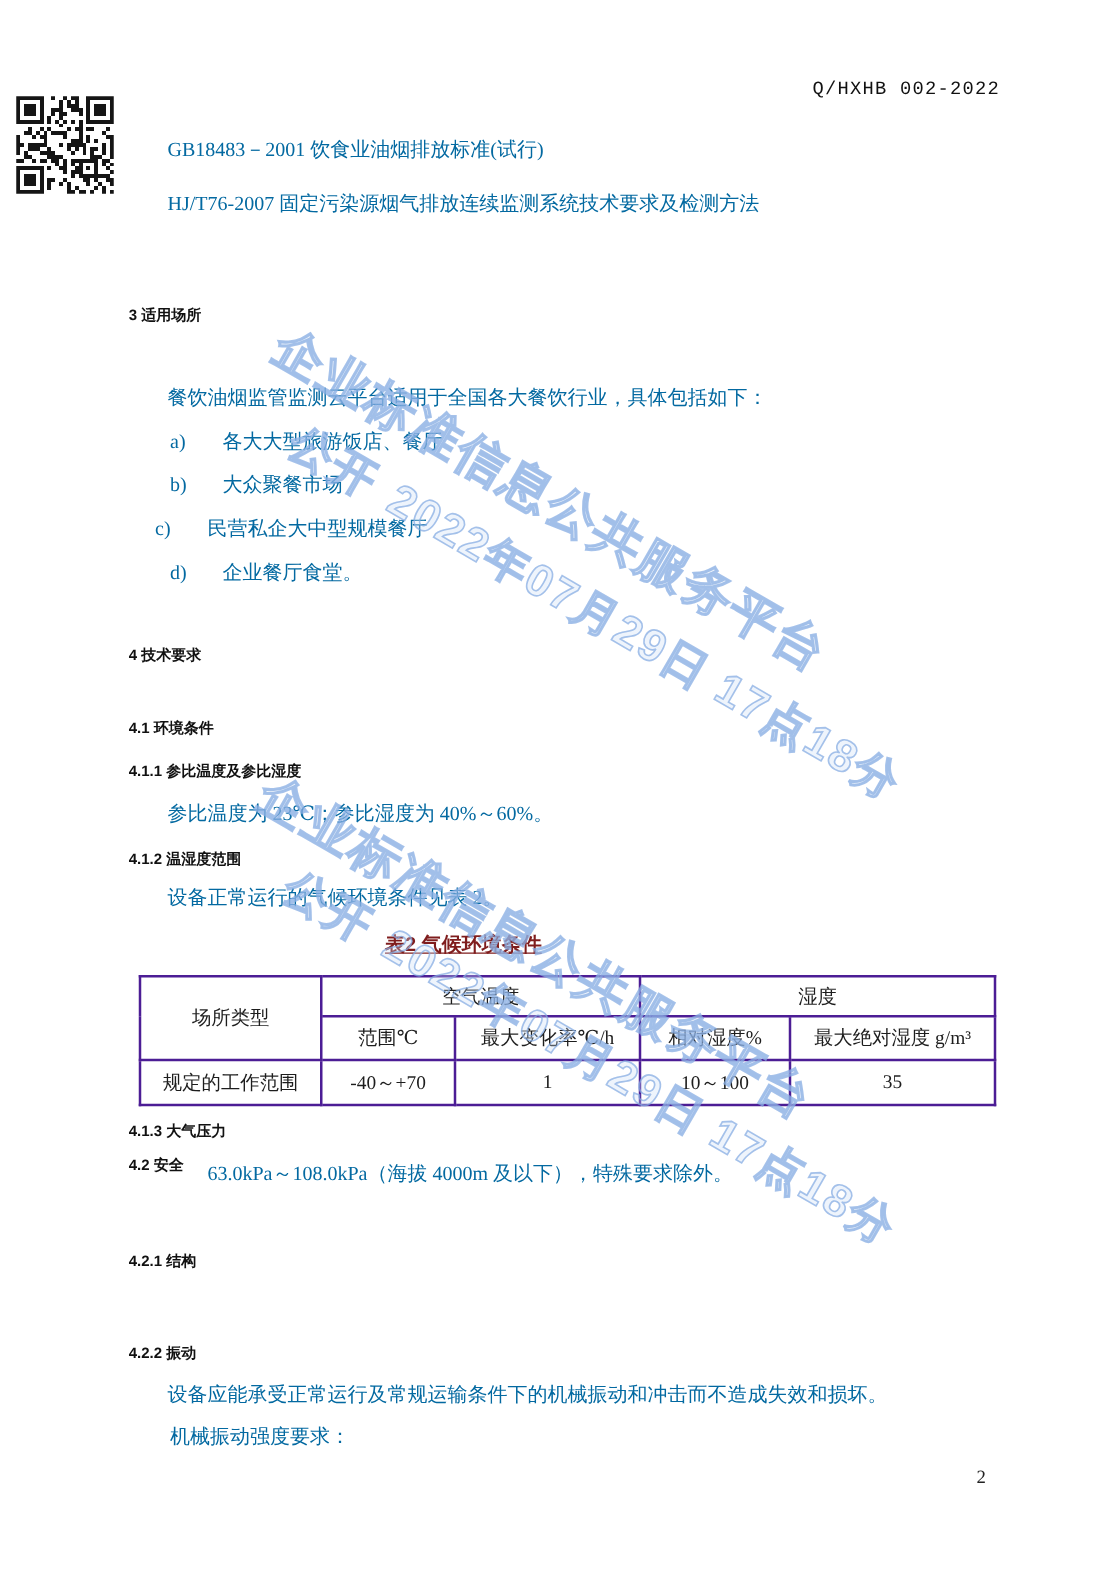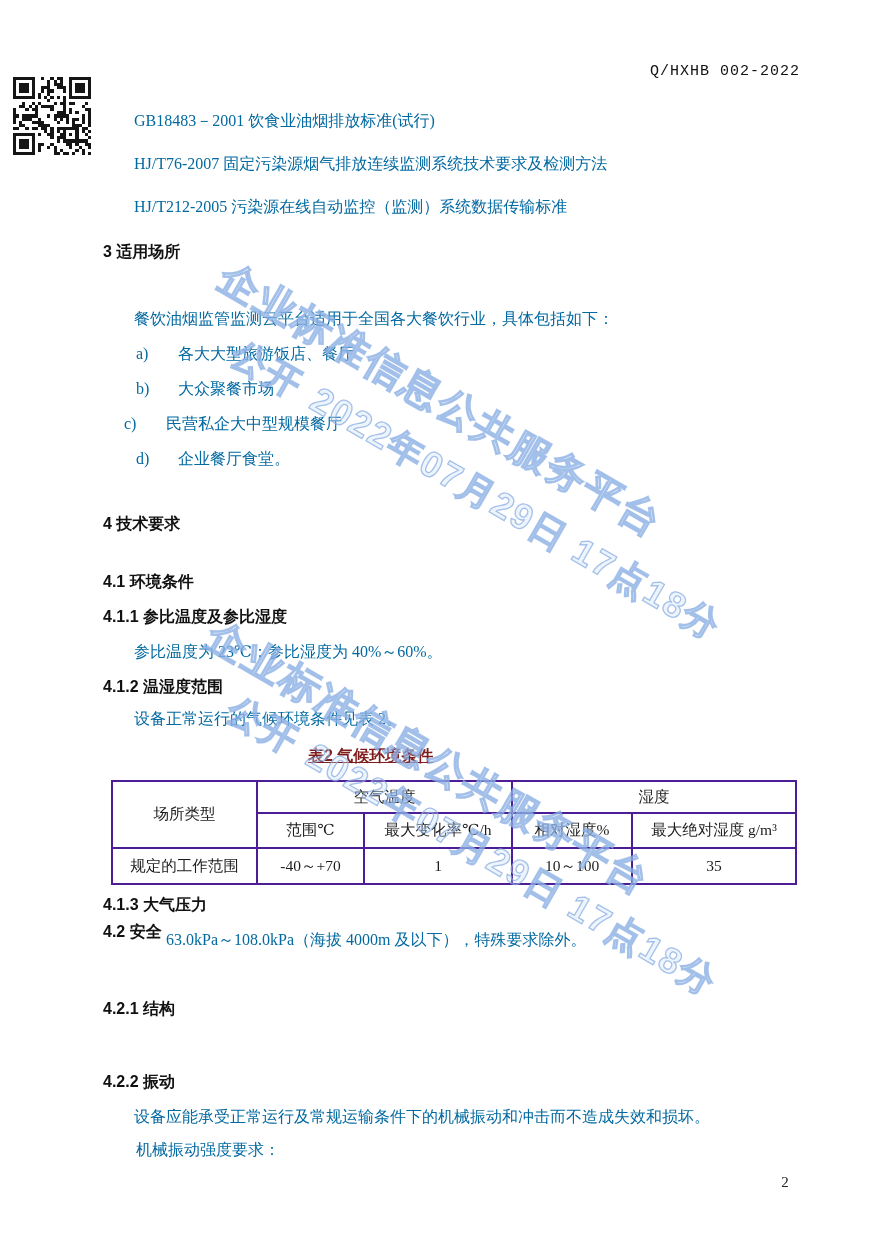--- a/index.html
+++ b/index.html
@@ -7,21 +7,21 @@
     position:relative;
     width:890px;height:1258px;
     margin:0 auto;
     background:#ffffff;
     overflow:hidden;
     font-family:"Liberation Serif","DejaVu Serif",serif;
     color:#1c1c1c;
   }
   .abs{position:absolute;white-space:nowrap;}
   .body-text{font-size:16px;line-height:20px;font-family:"Liberation Serif","DejaVu Serif",serif;color:#0369a1;}
-  .heading{font-size:16px;line-height:20px;font-family:"Liberation Sans","DejaVu Sans",sans-serif;font-weight:700;color:#111;}
+  .heading{font-size:12px;line-height:20px;font-family:"Liberation Sans","DejaVu Sans",sans-serif;font-weight:700;color:#111;}
   .doc-code{font-size:15px;letter-spacing:1px;font-family:"Liberation Mono","DejaVu Sans Mono",monospace;color:#111;}
   .page-num{font-size:15px;color:#222;}
   .list-label{display:inline-block;width:42px;}
   .caption{font-size:16px;font-family:"Liberation Sans","DejaVu Sans",sans-serif;font-weight:700;color:#7f1d1d;text-decoration:underline;}
 
   table.t2{
     border-collapse:collapse;table-layout:fixed;
     width:684px;
     border-top:2px solid #1a1a1a;border-bottom:2px solid #1a1a1a;
     font-family:"Liberation Serif","DejaVu Serif",serif;
@@ -344,21 +344,20 @@
       <rect x="17" y="24" width="1" height="1" fill="#151515"></rect>
       <rect x="19" y="24" width="1" height="1" fill="#151515"></rect>
       <rect x="22" y="24" width="1" height="1" fill="#151515"></rect>
       <rect x="24" y="24" width="1" height="1" fill="#151515"></rect>
     </svg>
 
   <div class="abs doc-code content" style="left:600px;top:63px;width:200px;text-align:right;">Q/HXHB 002-2022</div>
 
   <div class="abs body-text content" style="left:134px;top:111px;">GB18483－2001 饮食业油烟排放标准(试行)</div>
   <div class="abs body-text content" style="left:134px;top:154px;">HJ/T76-2007 固定污染源烟气排放连续监测系统技术要求及检测方法</div>
-  <div class="abs body-text content" style="left:134px;top:197px;">HJ/T212-2005 污染源在线自动监控（监测）系统数据传输标准</div>
 
   <div class="abs heading content" style="left:103px;top:242px;">3 适用场所</div>
   <div class="abs body-text content" style="left:134px;top:309px;">餐饮油烟监管监测云平台适用于全国各大餐饮行业，具体包括如下：</div>
 
   <div class="abs body-text content" style="left:136px;top:344px;">
     <span class="list-label">a)</span><span>各大大型旅游饭店、餐厅</span>
   </div>
   <div class="abs body-text content" style="left:136px;top:379px;font-family:Liberation Serif, serif;">
     <span class="list-label">b)</span><span>大众聚餐市场</span>
   </div>

